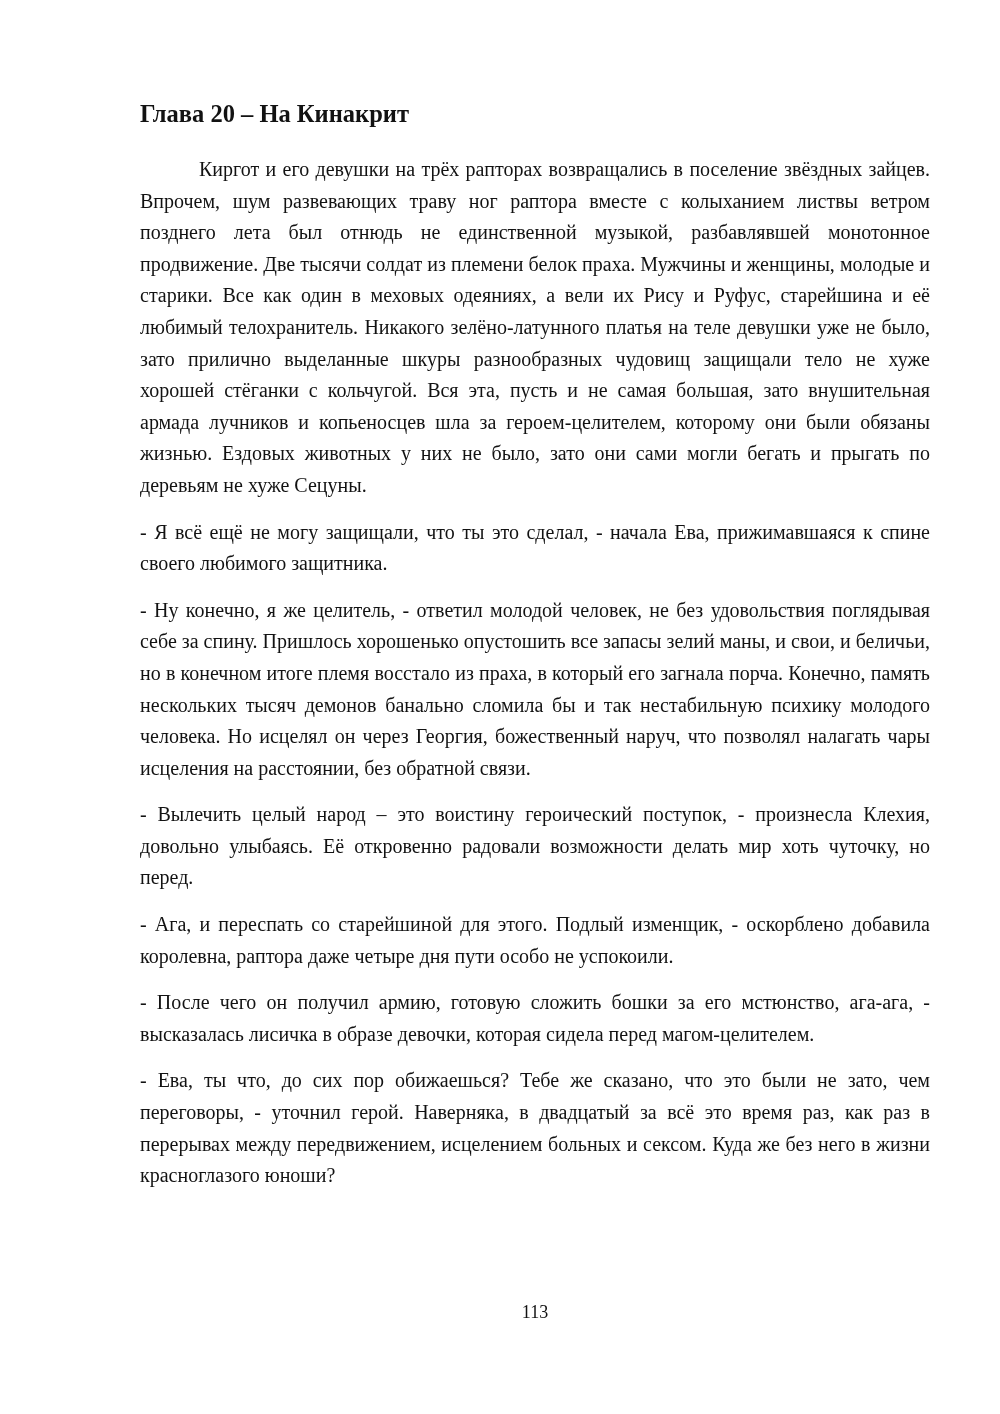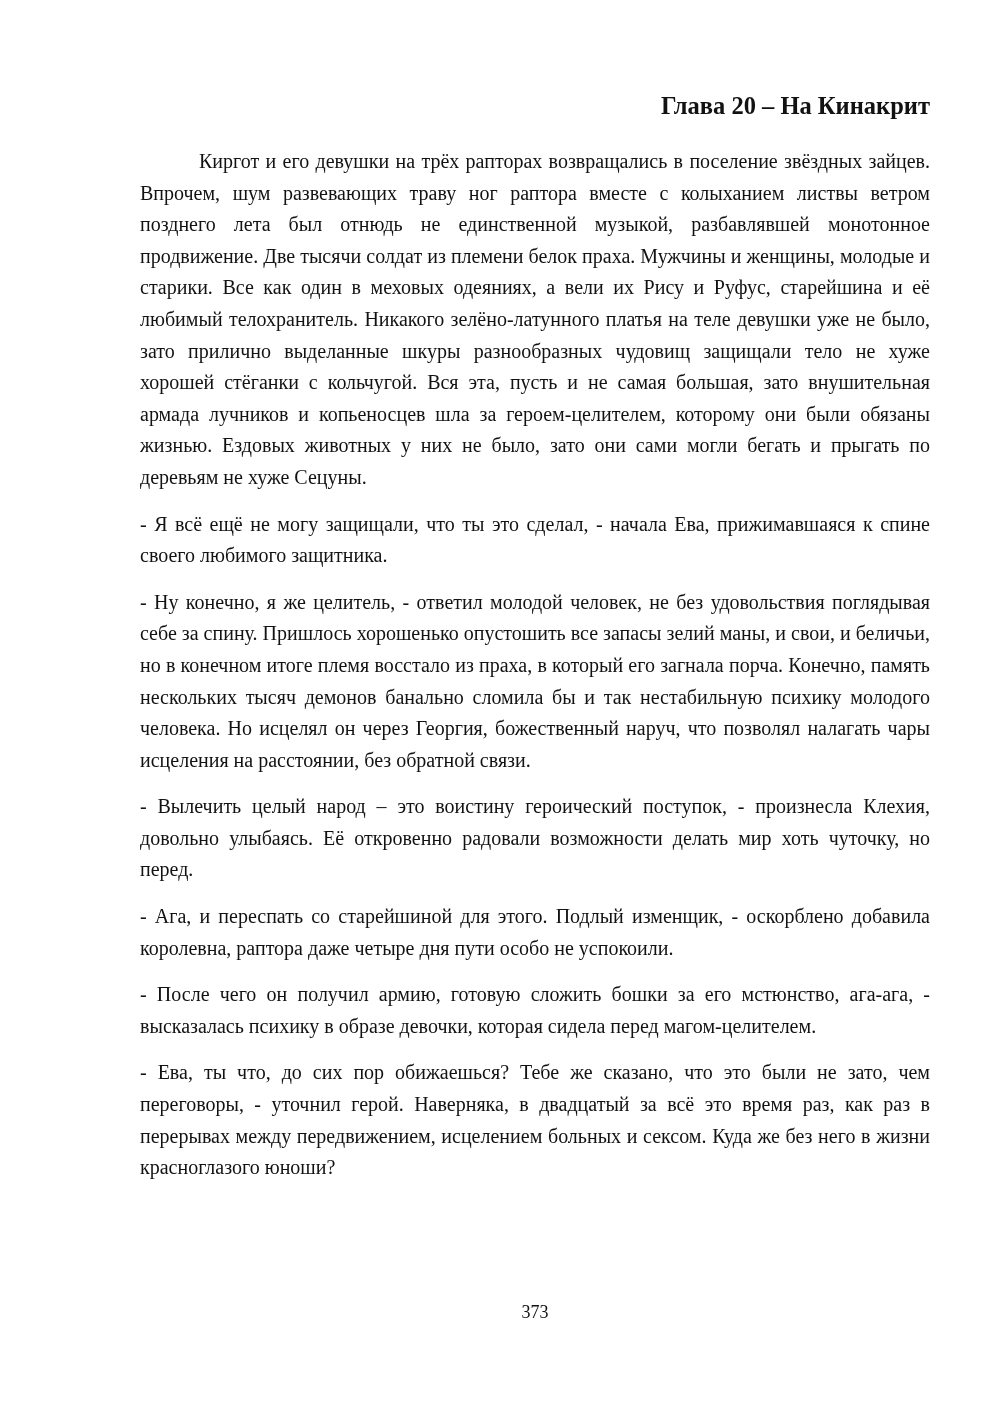--- a/index.html
+++ b/index.html
@@ -19,22 +19,22 @@
   .content {
     position: absolute;
     left: 140px;
     top: 92px;
     width: 790px;
   }
   .chapter-title {
     font-size: 24.5px;
     line-height: 28px;
     font-weight: bold;
-    text-align: right;
-    margin: 0 0 26px 0;
+    text-align: left;
+    margin: 8px 0 26px 0;
   }
   p.para {
     font-size: 20px;
     line-height: 31.6px;
     text-align: justify;
     margin: 0 0 15px 0;
   }
   p.para.indent {
     text-indent: 59px;
   }
@@ -59,19 +59,19 @@
     <p class="para indent">Киргот и его девушки на трёх рапторах возвращались в поселение звёздных зайцев. Впрочем, шум развевающих траву ног раптора вместе с колыханием листвы ветром позднего лета был отнюдь не единственной музыкой, разбавлявшей монотонное продвижение. Две тысячи солдат из племени белок праха. Мужчины и женщины, молодые и старики. Все как один в меховых одеяниях, а вели их Рису и Руфус, старейшина и её любимый телохранитель. Никакого зелёно-латунного платья на теле девушки уже не было, зато прилично выделанные шкуры разнообразных чудовищ защищали тело не хуже хорошей стёганки с кольчугой. Вся эта, пусть и не самая большая, зато внушительная армада лучников и копьеносцев шла за героем-целителем, которому они были обязаны жизнью. Ездовых животных у них не было, зато они сами могли бегать и прыгать по деревьям не хуже Сецуны.</p>
 
     <p class="para">- Я всё ещё не могу защищали, что ты это сделал, - начала Ева, прижимавшаяся к спине своего любимого защитника.</p>
 
     <p class="para">- Ну конечно, я же целитель, - ответил молодой человек, не без удовольствия поглядывая себе за спину. Пришлось хорошенько опустошить все запасы зелий маны, и свои, и беличьи, но в конечном итоге племя восстало из праха, в который его загнала порча. Конечно, память нескольких тысяч демонов банально сломила бы и так нестабильную психику молодого человека. Но исцелял он через Георгия, божественный наруч, что позволял налагать чары исцеления на расстоянии, без обратной связи.</p>
 
     <p class="para">- Вылечить целый народ – это воистину героический поступок, - произнесла Клехия, довольно улыбаясь. Её откровенно радовали возможности делать мир хоть чуточку, но перед.</p>
 
     <p class="para">- Ага, и переспать со старейшиной для этого. Подлый изменщик, - оскорблено добавила королевна, раптора даже четыре дня пути особо не успокоили.</p>
 
-    <p class="para">- После чего он получил армию, готовую сложить бошки за его мстюнство, ага-ага, - высказалась психику в образе девочки, которая сидела перед магом-целителем.</p>
+    <p class="para">- После чего он получил армию, готовую сложить бошки за его мстюнство, ага-ага, - высказалась лисичка в образе девочки, которая сидела перед магом-целителем.</p>
 
     <p class="para">- Ева, ты что, до сих пор обижаешься? Тебе же сказано, что это были не зато, чем переговоры, - уточнил герой. Наверняка, в двадцатый за всё это время раз, как раз в перерывах между передвижением, исцелением больных и сексом. Куда же без него в жизни красноглазого юноши?</p>
   </div>
 
-  <div class="page-number">373</div>
+  <div class="page-number">113</div>
 </div>
 
 </body></html>

